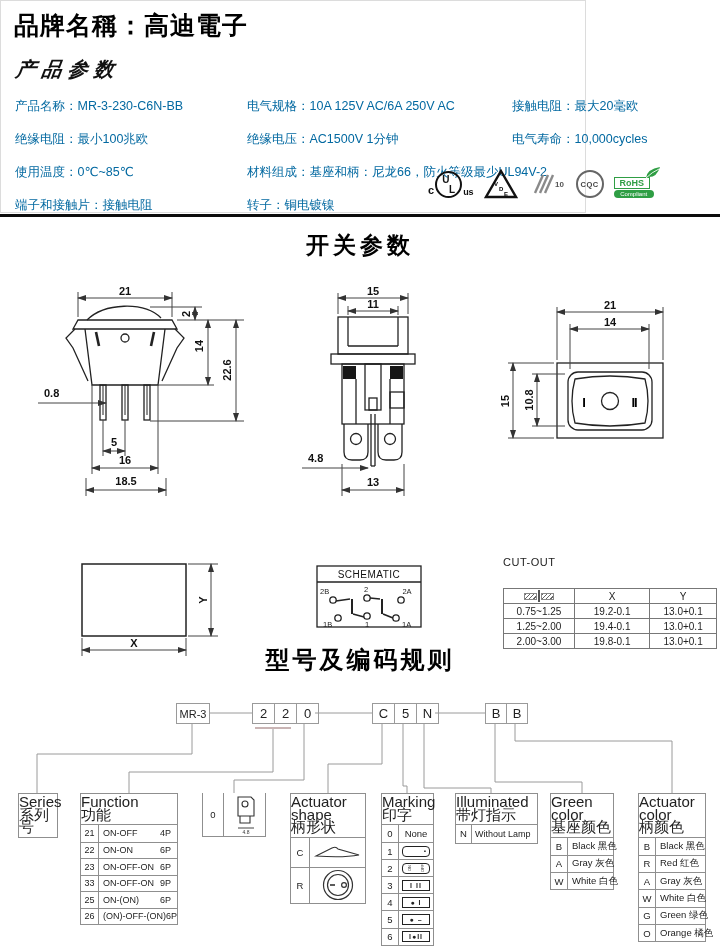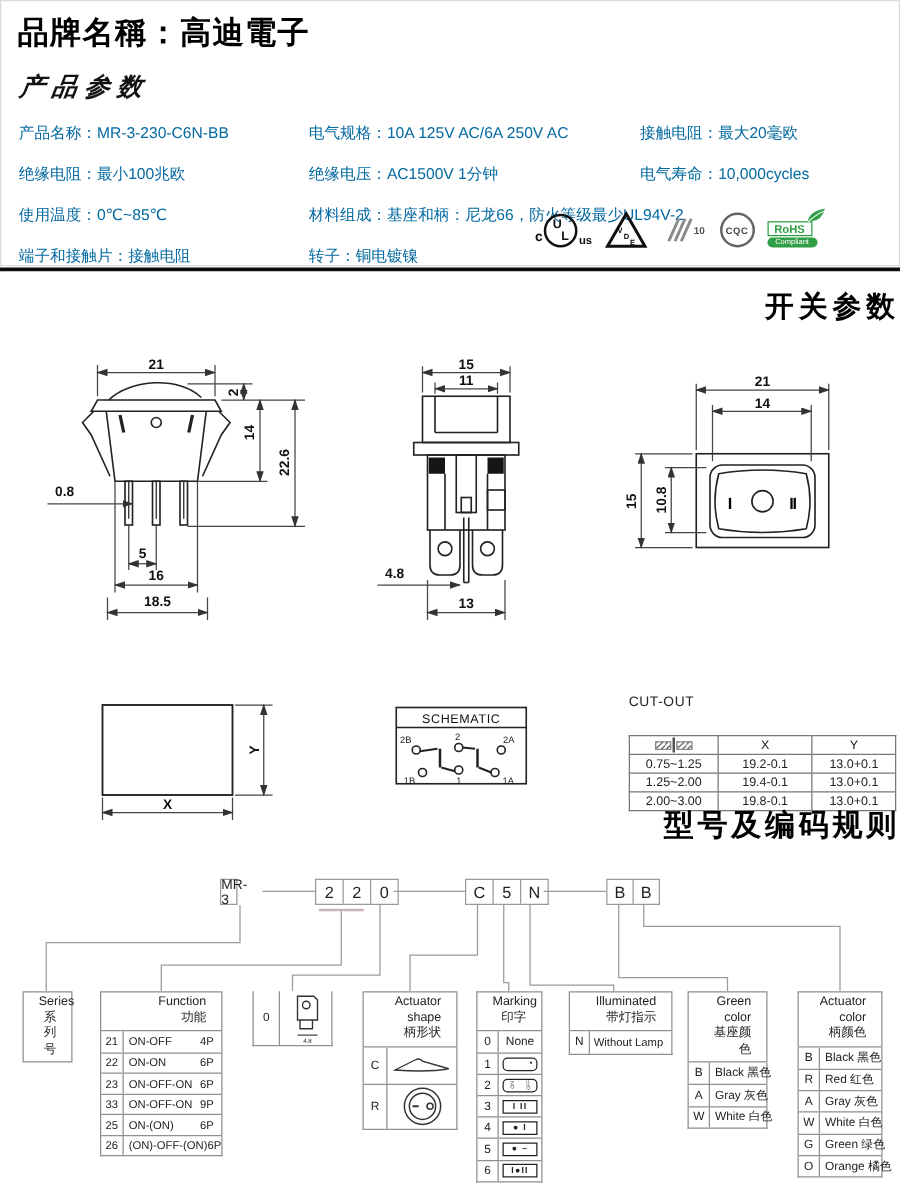--- a/index.html
+++ b/index.html
@@ -1,24 +1,24 @@
 <!DOCTYPE html>
 <html><head>
 <meta charset="utf-8">
 <style>
   html,body{margin:0;padding:0;background:#fff}
   #page{position:relative;width:720px;height:947px;background:#fff;overflow:hidden;
         font-family:"Liberation Sans","DejaVu Sans",sans-serif;color:#111}
-  .topsec{position:absolute;left:0;top:0;width:720px;height:213px;border:1px solid #dcdcdc;box-sizing:border-box}
+  .topsec{position:absolute;left:0;top:0;width:586px;height:213px;border:1px solid #dcdcdc;box-sizing:border-box}
   .brand{position:absolute;left:13px;top:8px;font-size:25px;font-weight:700;letter-spacing:1px;color:#000;white-space:nowrap}
   .ptitle{position:absolute;left:15px;top:55px;font-size:20px;font-weight:700;font-style:italic;
           font-family:"DejaVu Serif","Liberation Serif",serif;letter-spacing:6px;color:#111;transform:skewX(-8deg)}
   .sp{position:absolute;font-size:12.5px;color:#0369a1;white-space:nowrap}
   .divider{position:absolute;left:0;top:214px;width:720px;height:3px;background:#0c0c0c}
-  .h1{position:absolute;left:0;width:720px;text-align:right;font-weight:700;color:#000}
+  .h1{position:absolute;left:0;width:720px;text-align:center;font-weight:700;color:#000}
   #h-switch{top:230px;font-size:23px;letter-spacing:4px}
   #h-coding{top:644px;font-size:24px;letter-spacing:3px}
   svg.abs{position:absolute;overflow:visible}
   svg text{font-family:"Liberation Sans","DejaVu Sans",sans-serif}
   .dimt{font-size:11px;font-weight:600;fill:#111}
   .smt{font-size:7.5px;fill:#222}
   
   .logos{position:absolute;left:427px;top:162px;display:flex;align-items:center;gap:10px;height:42px}
   .cul{display:flex;align-items:flex-end;gap:1px}
   .cul .c{font-size:11px;font-weight:700;margin-bottom:2px}
@@ -29,28 +29,28 @@
   .cqc{width:28px;height:28px;border:2px solid #666;border-radius:50%;display:flex;align-items:center;justify-content:center;
        font-size:7.5px;font-weight:700;color:#444;box-sizing:border-box;letter-spacing:.5px}
   .rohs{position:relative;width:46px;height:30px}
   .rohs .r1{display:block;width:34px;margin-top:8px;text-align:center;font-size:9px;font-weight:700;color:#2f9e44;border:1px solid #2f9e44;line-height:10px}
   .rohs .r2{display:block;width:40px;margin-top:1px;text-align:center;font-size:6px;color:#fff;background:#2f9e44;border-radius:4px;line-height:8px}
   .rohs svg{position:absolute;right:-2px;top:-3px}
   
   .cbox{position:absolute;top:703px;height:21px;box-sizing:border-box;border:1px solid #9a9a9a;display:flex;background:#fff}
   .cell{width:21px;border-right:1px solid #9a9a9a;display:flex;align-items:center;justify-content:center;font-size:13px;color:#222}
   .cell:last-child{border-right:0}
-  #mr3{left:176px;width:14px}
+  #mr3{left:176px;width:34px}
   #mr3 .cell{width:32px;font-size:11px;border-right:0}
   #g2{left:252px}#g3{left:372px}#g4{left:485px}
   #g4 .cell{width:20px}
   .underline{position:absolute;left:255px;top:727px;width:36px;height:2px;background:#c9b4b4}
   
   .tbl{position:absolute;top:793px;box-sizing:border-box;background:#fff}
-  .thead{border:1px solid #8f8f8f;text-align:right;padding:2px 12px 3px;font-size:10px;line-height:12.5px;color:#222}
+  .thead{border:1px solid #8f8f8f;text-align:left;padding:2px 0 3px;font-size:15px;line-height:12.5px;color:#222}
   .tbody{border:1px solid #8f8f8f;border-top:0}
   .trow{display:flex;align-items:stretch;border-top:1px solid #8f8f8f;font-size:9.5px;color:#222;box-sizing:border-box}
   .trow:first-child{border-top:0}
   .tcode{flex:0 0 16px;display:flex;align-items:center;justify-content:center;border-right:1px solid #8f8f8f}
   .tlabel{flex:1;display:flex;align-items:center;padding-left:4px;white-space:nowrap}
   #t-series{left:18px;width:40px}
   #t-fn{left:80px;width:98px}
   #t-fn .trow{height:16.5px;font-size:9px}
   #t-fn .tcode{flex-basis:17px}
   #t-fn .poles{flex:0 0 17px;display:flex;align-items:center}

